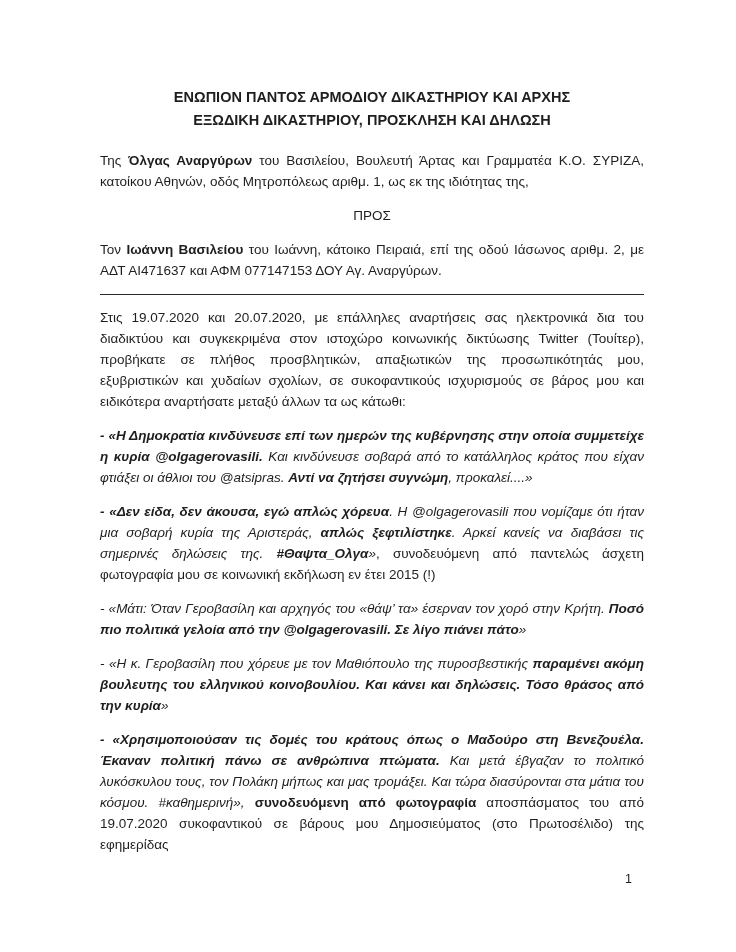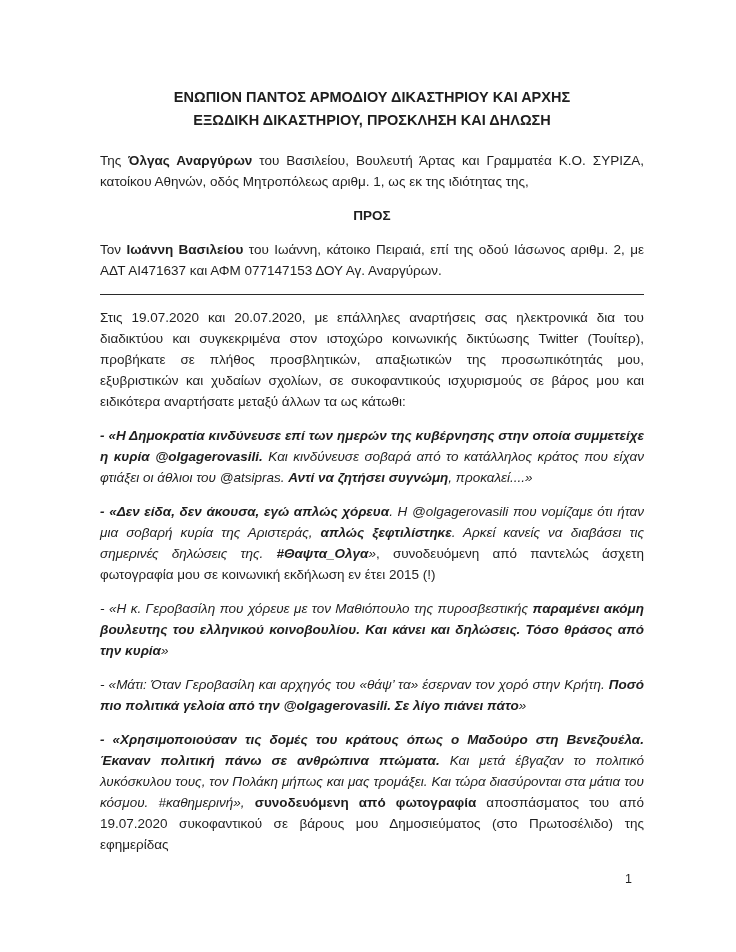--- a/index.html
+++ b/index.html
@@ -27,21 +27,21 @@
     line-height: 23px;
     margin: 0 0 18px 0;
   }
   .para {
     margin: 0 0 13px 0;
     text-align: justify;
   }
   .heading-center {
     margin: 0 0 13px 0;
     text-align: center;
-    font-weight: bold;
+    font-weight: normal;
   }
   .dateline {
     margin: 0 0 7px 0;
     text-align: right;
   }
   .divider {
     border: none;
     border-top: 1.5px solid #2a2a2a;
     margin: 0 0 12px 0;
     height: 0;
@@ -75,21 +75,21 @@
 
 
   <hr class="divider">
 
   <p class="para">Στις 19.07.2020 και 20.07.2020, με επάλληλες αναρτήσεις σας ηλεκτρονικά δια του διαδικτύου και συγκεκριμένα στον ιστοχώρο κοινωνικής δικτύωσης Twitter (Τουίτερ), προβήκατε σε πλήθος προσβλητικών, απαξιωτικών της προσωπικότητάς μου, εξυβριστικών και χυδαίων σχολίων, σε συκοφαντικούς ισχυρισμούς σε βάρος μου και ειδικότερα αναρτήσατε μεταξύ άλλων τα ως κάτωθι:</p>
 
   <p class="para"><span class="bi">- «Η Δημοκρατία κινδύνευσε επί των ημερών της κυβέρνησης στην οποία συμμετείχε η κυρία @olgagerovasili.</span><span class="i"> Και κινδύνευσε σοβαρά από το κατάλληλος κράτος που είχαν φτιάξει οι άθλιοι του @atsipras. </span><span class="bi">Αντί να ζητήσει συγνώμη</span><span class="i">, προκαλεί....»</span></p>
 
   <p class="para"><span class="bi">- «Δεν είδα, δεν άκουσα, εγώ απλώς χόρευα</span><span class="i">. Η @olgagerovasili που νομίζαμε ότι ήταν μια σοβαρή κυρία της Αριστεράς, </span><span class="bi">απλώς ξεφτιλίστηκε</span><span class="i">. Αρκεί κανείς να διαβάσει τις σημερινές δηλώσεις της. </span><span class="bi">#Θαψτα_Ολγα</span><span class="i">»</span><span>, συνοδευόμενη από παντελώς άσχετη φωτογραφία μου σε κοινωνική εκδήλωση εν έτει 2015 (!)</span></p>
 
+  <p class="para"><span class="i">- «Μάτι: Όταν Γεροβασίλη και αρχηγός του «θάψ’ τα» έσερναν τον χορό στην Κρήτη. </span><span class="bi">Ποσό πιο πολιτικά γελοία από την @olgagerovasili. Σε λίγο πιάνει πάτο</span><span class="i">»</span></p>
+
   <p class="para"><span class="i">- «Η κ. Γεροβασίλη που χόρευε με τον Μαθιόπουλο της πυροσβεστικής </span><span class="bi">παραμένει ακόμη βουλευτης του ελληνικού κοινοβουλίου. Και κάνει και δηλώσεις. Τόσο θράσος από την κυρία</span><span class="i">»</span></p>
-
-  <p class="para"><span class="i">- «Μάτι: Όταν Γεροβασίλη και αρχηγός του «θάψ’ τα» έσερναν τον χορό στην Κρήτη. </span><span class="bi">Ποσό πιο πολιτικά γελοία από την @olgagerovasili. Σε λίγο πιάνει πάτο</span><span class="i">»</span></p>
 
   <p class="para"><span class="bi">- «Χρησιμοποιούσαν τις δομές του κράτους όπως ο Μαδούρο στη Βενεζουέλα. Έκαναν πολιτική πάνω σε ανθρώπινα πτώματα.</span><span class="i"> Και μετά έβγαζαν το πολιτικό λυκόσκυλου τους, τον Πολάκη μήπως και μας τρομάξει. Και τώρα διασύρονται στα μάτια του κόσμου. #καθημερινή»,</span><span class="b"> συνοδευόμενη από φωτογραφία </span><span>αποσπάσματος του από 19.07.2020 συκοφαντικού σε βάρους μου Δημοσιεύματος (στο Πρωτοσέλιδο) της εφημερίδας</span></p>
 
   <div class="page-number">1</div>
 
 </div>
 
 </body></html>

